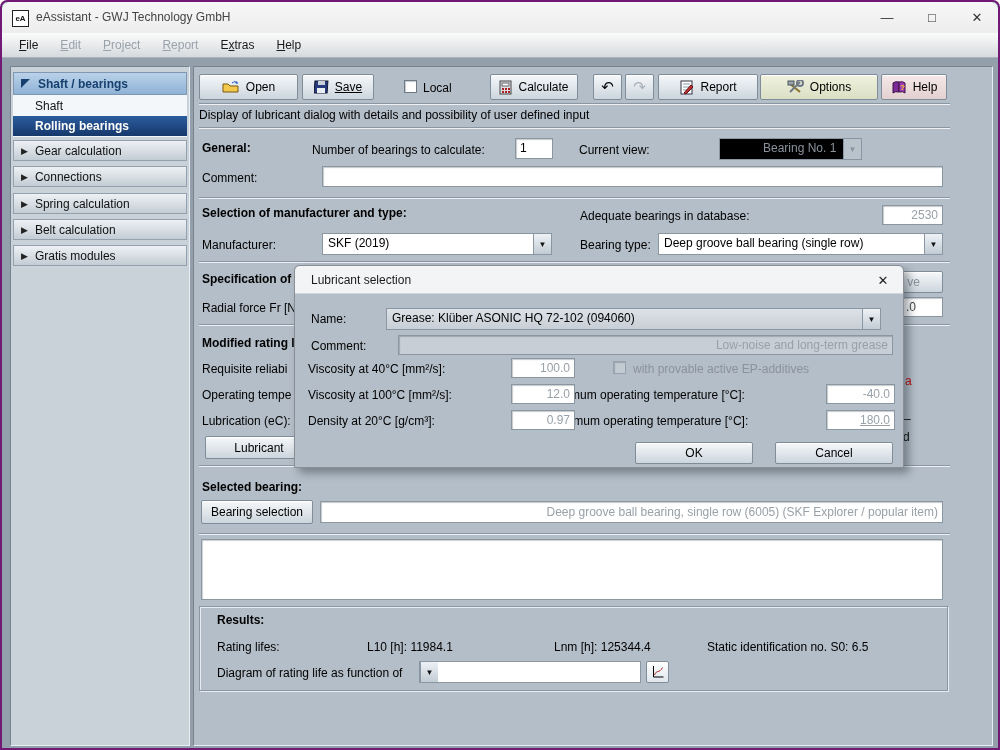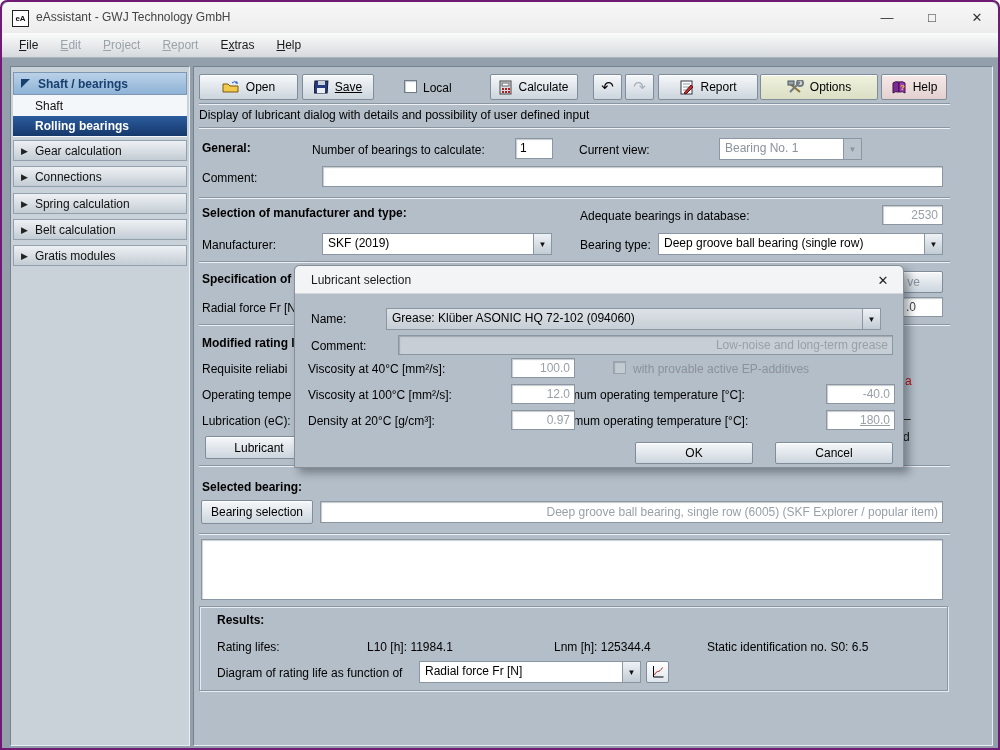--- a/index.html
+++ b/index.html
@@ -47,21 +47,21 @@
   .btn.tint-opt{background:linear-gradient(#f0f2de,#dbdfc4);}
   .btn.tint-help{background:linear-gradient(#f6e9e9,#e3d0d0);}
   .inp{position:absolute;background:#fff;border:1px solid #8a96a2;box-shadow:inset 1px 1px 1px rgba(90,100,110,.35);
        font-size:12px;color:#000;padding:2px 4px;box-sizing:border-box;white-space:nowrap;overflow:hidden;z-index:2;}
   .inp.dis{color:#98a0a8;text-align:right;}
   .combo{position:absolute;background:#fff;border:1px solid #8a96a2;display:flex;align-items:stretch;
          box-sizing:border-box;z-index:2;}
   .combo .txt{flex:1;font-size:12px;color:#000;padding:2px 5px;white-space:nowrap;overflow:hidden;}
   .combo .arrow{width:17px;background:linear-gradient(#eef2f6,#c2ccd4);border-left:1px solid #8a96a2;
                 display:flex;align-items:center;justify-content:center;font-size:8px;color:#111;}
-  .combo.dis{background:#ffffff;}
+  .combo.dis{background:#000000;padding-left:38px;}
   .combo.dis .txt{color:#8a929c;}
   .combo.dis .arrow{background:#b9c3cb;color:#8a929c;}
   .combo.graybody{background:linear-gradient(#dde2e7,#c7ced5);}
   .chk{position:absolute;width:13px;height:13px;background:#fff;border:1px solid #6e7a86;
        box-shadow:inset 1px 1px 1px rgba(90,100,110,.35);box-sizing:border-box;z-index:2;}
   .chk.dis{background:#c2cad2;border-color:#98a2ac;}
   .groove{position:absolute;height:0;border-top:1px solid #8a96a2;border-bottom:1px solid #edf1f5;z-index:1;}
   .whitebox{position:absolute;background:#fff;border:1px solid #8a96a2;box-shadow:inset 1px 1px 1px rgba(90,100,110,.3);
             box-sizing:border-box;z-index:2;}
   .groupbox{position:absolute;border:1px solid #8a96a2;box-shadow:inset 1px 1px 0 #e6ecf2,1px 1px 0 #e6ecf2;
@@ -277,21 +277,20 @@
   <div class="whitebox" style="left:199px;top:537px;width:742px;height:61px;"></div>
 
   <div class="groupbox" style="left:197px;top:604px;width:749px;height:85px;"></div>
   <div class="lbl b" style="left:215px;top:611px;">Results:</div>
   <div class="lbl" style="left:215px;top:638px;">Rating lifes:</div>
   <div class="lbl" style="left:365px;top:638px;"><span>L10 [h]:</span>&nbsp;<span>11984.1</span></div>
   <div class="lbl" style="left:552px;top:638px;"><span>Lnm [h]:</span>&nbsp;<span>125344.4</span></div>
   <div class="lbl" style="left:705px;top:638px;"><span>Static identification no. S0:</span>&nbsp;<span>6.5</span></div>
   <div class="lbl" style="left:215px;top:664px;">Diagram of rating life as function of</div>
   <div class="combo" style="left:417px;top:659px;width:222px;height:22px;">
-    <span class="txt">Radial force Fr [N]</span>
     <span class="arrow">▼</span>
   </div>
   <div class="btn" style="left:644px;top:659px;width:23px;height:22px;background:linear-gradient(#ffffff,#dfe6ec);">
     <span class="icon"><svg width="14" height="14">
           <path d="M2.5 1 V12 H12.5" stroke="#000" fill="none"></path>
           <path d="M3.5 10 C6 4 8 9 11.5 2.5" stroke="#b02020" fill="none"></path>
         </svg></span>
   </div>
 
   <div class="dialog">

